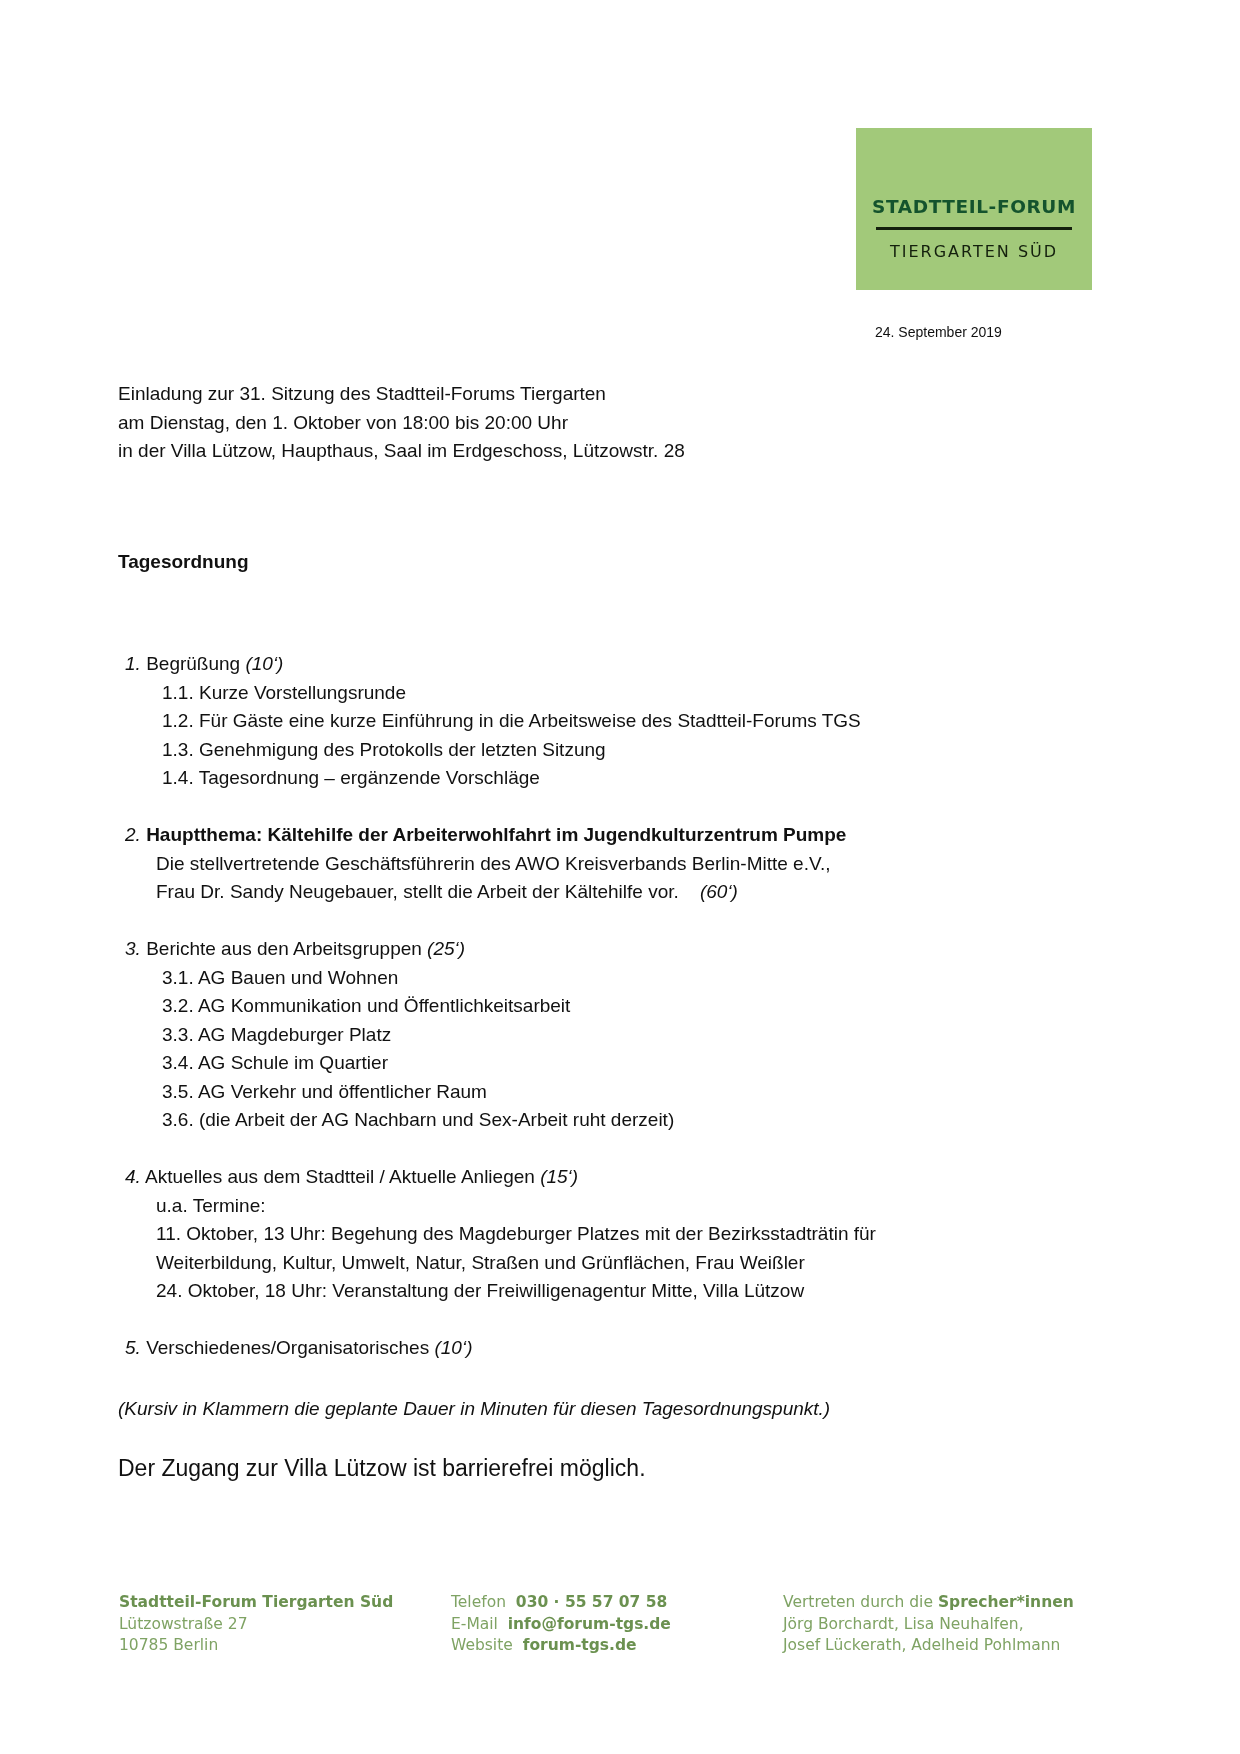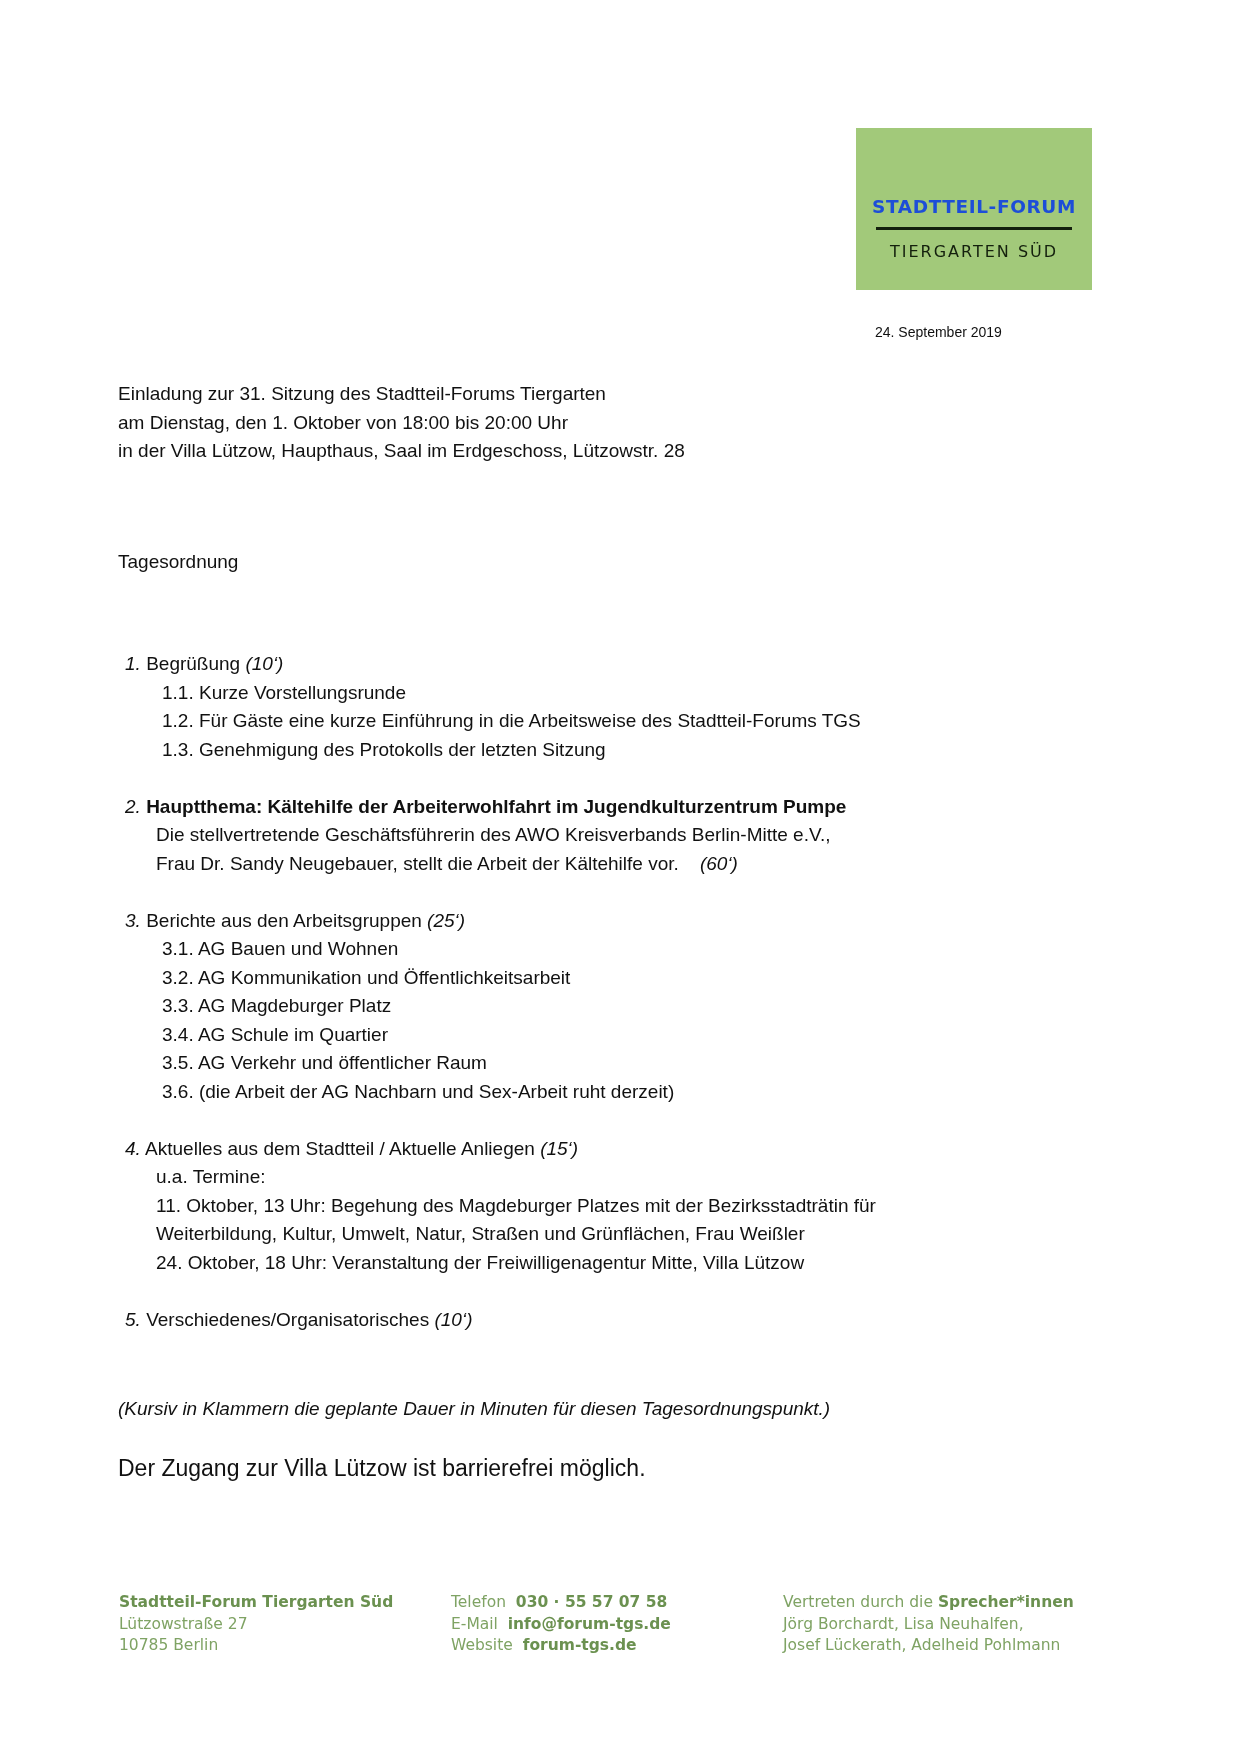--- a/index.html
+++ b/index.html
@@ -7,35 +7,35 @@
     width: 1240px; height: 1754px; position: relative; overflow: hidden;
     font-family: "Liberation Sans", sans-serif; color: #111111;
   }
   .logo {
     position: absolute; left: 856px; top: 128px; width: 236px; height: 162px;
     background: #a2c97a;
   }
   .logo-title {
     position: absolute; left: 0; right: 0; top: 68px; text-align: center;
     font-family: "DejaVu Sans", sans-serif; font-weight: bold; font-size: 18.5px;
-    letter-spacing: 0.6px; color: #1d4ed8;
+    letter-spacing: 0.6px; color: #14532d;
   }
   .logo-rule {
     position: absolute; left: 20px; right: 20px; top: 99px; height: 3px; background: #14200d;
   }
   .logo-sub {
     position: absolute; left: 0; right: 0; top: 114px; text-align: center;
     font-family: "DejaVu Sans", sans-serif; font-size: 16px; letter-spacing: 2px; color: #14200d;
   }
   .date {
     position: absolute; left: 875px; top: 324px; font-size: 14px;
   }
   .intro { position: absolute; left: 118px; top: 380px; font-size: 19px; line-height: 28.5px; }
   .intro b { font-weight: normal; }
-  .heading { position: absolute; left: 118px; top: 551px; font-size: 19px; font-weight: normal; }
+  .heading { position: absolute; left: 118px; top: 551px; font-size: 19px; font-weight: bold; }
   .agenda { position: absolute; left: 118px; top: 605px; font-size: 19px; line-height: 28.5px; width: 1000px; margin-top: 45px; }
   .item { margin-bottom: 28.5px; }
   .item-head { padding-left: 7px; }
   .num { font-style: italic; }
   .dur { font-style: italic; }
   .sub { padding-left: 44px; }
   .desc { padding-left: 38px; }
   .note { position: absolute; left: 118px; top: 1398px; font-size: 19px; font-style: italic; }
   .access { position: absolute; left: 118px; top: 1455px; font-size: 23px; }
   .footer { position: absolute; top: 1592px; font-family: "DejaVu Sans", sans-serif; font-size: 15.5px; line-height: 21.5px; color: #7fa364; }
@@ -63,20 +63,21 @@
 
 <div class="heading">Tagesordnung</div>
 
 <div class="agenda">
 
   <div class="item">
     <div class="item-head"><span class="num">1.</span> <span>Begrüßung</span> <span class="dur">(10‘)</span></div>
     <div class="sub">1.1. Kurze Vorstellungsrunde</div>
     <div class="sub">1.2. Für Gäste eine kurze Einführung in die Arbeitsweise des Stadtteil-Forums TGS</div>
     <div class="sub">1.3. Genehmigung des Protokolls der letzten Sitzung</div>
+    <div class="sub">1.4. Tagesordnung – ergänzende Vorschläge</div>
   </div>
 
   <div class="item">
     <div class="item-head"><span class="num">2.</span> <b>Hauptthema: Kältehilfe der Arbeiterwohlfahrt im Jugendkulturzentrum Pumpe</b></div>
     <div class="desc">Die stellvertretende Geschäftsführerin des AWO Kreisverbands Berlin-Mitte e.V.,</div>
     <div class="desc"><span>Frau Dr. Sandy Neugebauer, stellt die Arbeit der Kältehilfe vor.</span>&nbsp;&nbsp;&nbsp; <span class="dur">(60‘)</span></div>
   </div>
 
   <div class="item">
     <div class="item-head"><span class="num">3.</span> <span>Berichte aus den Arbeitsgruppen</span> <span class="dur">(25‘)</span></div>

